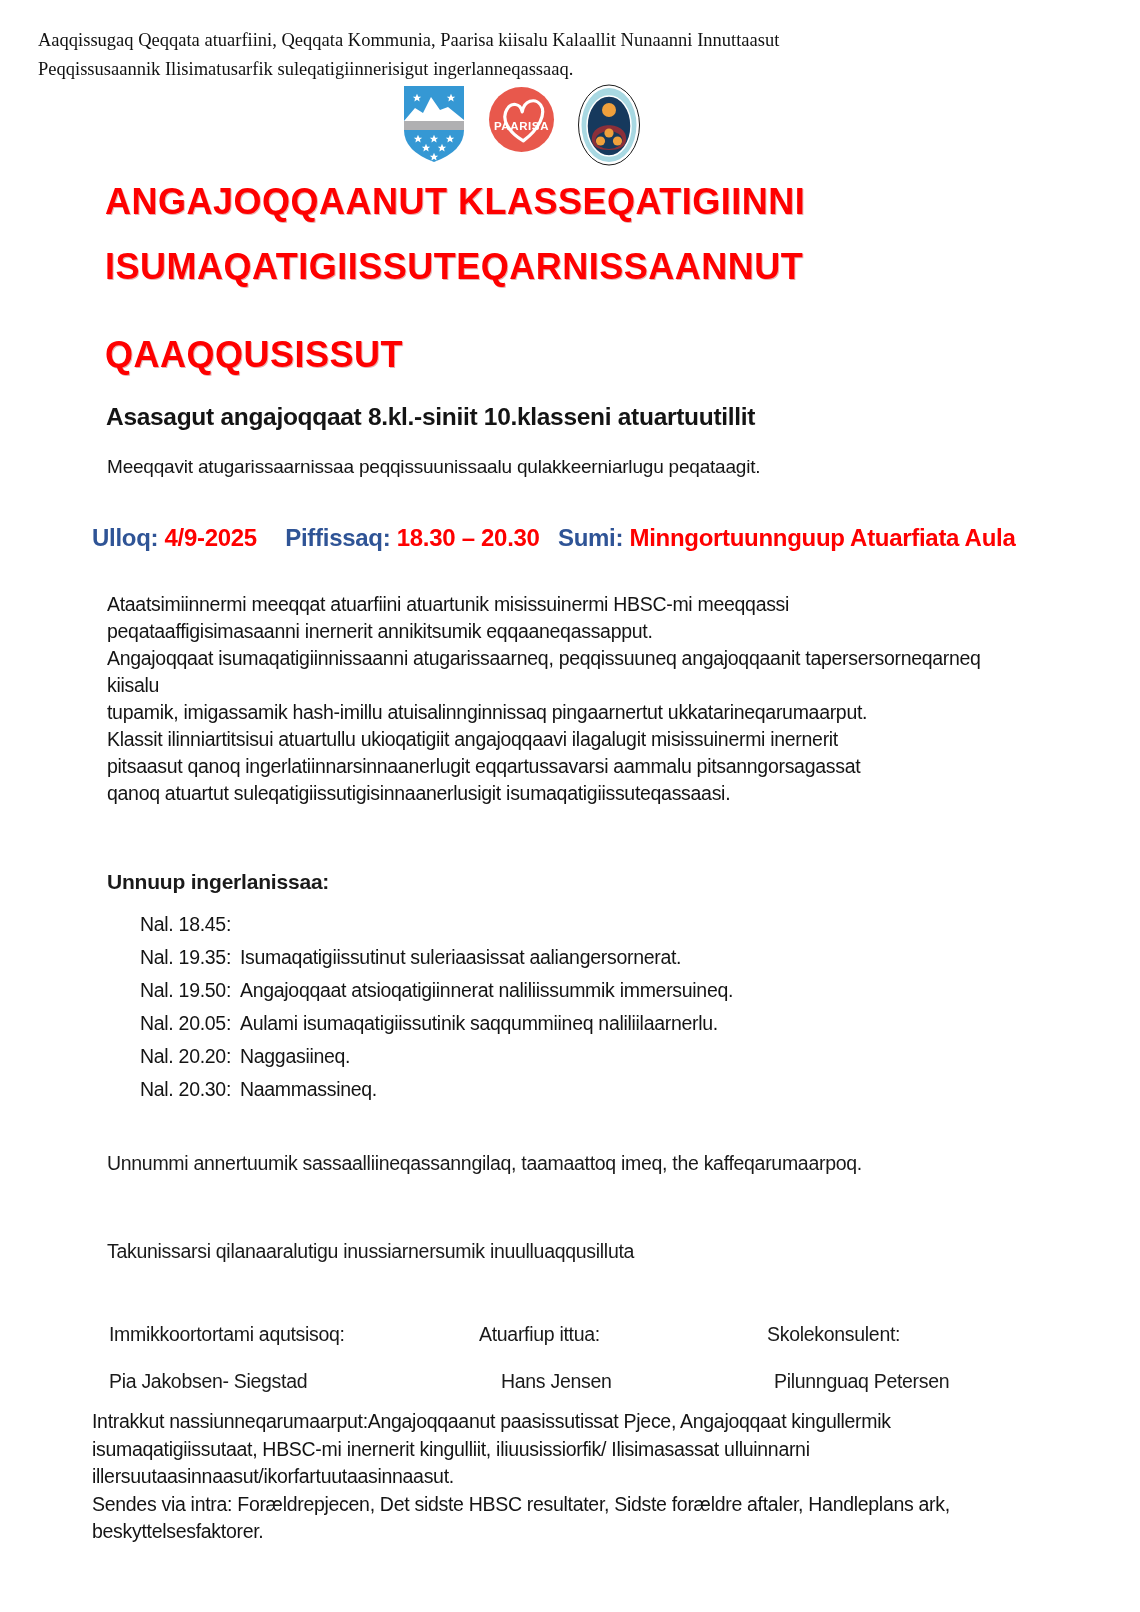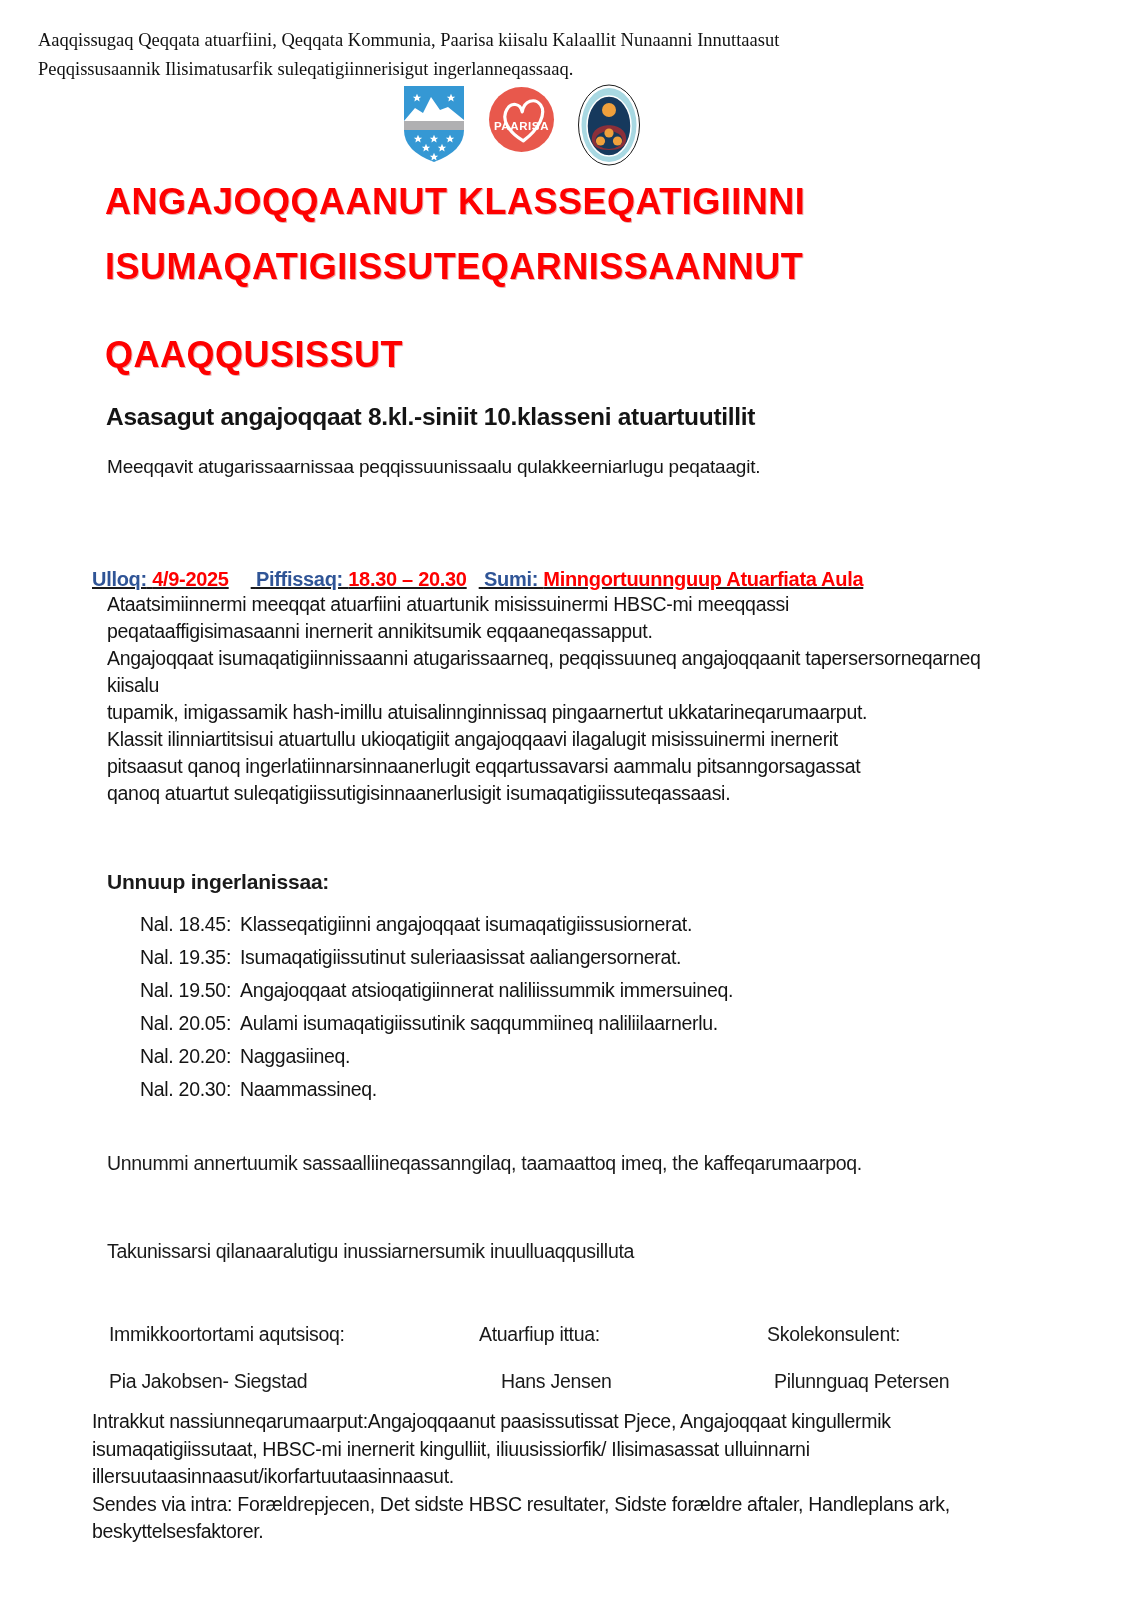--- a/index.html
+++ b/index.html
@@ -54,26 +54,25 @@
 
   .intro {
     left: 107px; top: 456px;
     font-size: 19px;
     letter-spacing: -0.2px;
     color: #141414;
     white-space: nowrap;
   }
 
   .date-line {
-    left: 92px; top: 568px;
-    font-size: 20px;
-    font-weight: 700;
-    letter-spacing: -0.3px;
-    white-space: nowrap;
-    text-decoration: underline;
+    left: 92px; top: 524px;
+    font-size: 24px;
+    font-weight: 700;
+    letter-spacing: -0.3px;
+    white-space: nowrap;
   }
   .dl-label { color: #2f5496; }
   .dl-value { color: #fe0000; }
   .gap-lg { margin-right: 22px; }
   .gap-md { margin-right: 12px; }
 
   .body-text {
     left: 107px; top: 591px;
     width: 930px;
     font-size: 19.5px;
@@ -206,21 +205,20 @@
 kiisalu
 tupamik, imigassamik hash-imillu atuisalinnginnissaq pingaarnertut ukkatarineqarumaarput.
 Klassit ilinniartitsisui atuartullu ukioqatigiit angajoqqaavi ilagalugit misissuinermi inernerit
 pitsaasut qanoq ingerlatiinnarsinnaanerlugit eqqartussavarsi aammalu pitsanngorsagassat
 qanoq atuartut suleqatigiissutigisinnaanerlusigit isumaqatigiissuteqassaasi.</div>
 
   <div class="abs schedule-heading">Unnuup ingerlanissaa:</div>
   <div class="abs schedule-list">
     <div class="schedule-row">
       <span class="schedule-time">Nal. 18.45:</span>
-      <span>Klasseqatigiinni angajoqqaat isumaqatigiissusiornerat.</span>
     </div>
     <div class="schedule-row">
       <span class="schedule-time">Nal. 19.35:</span>
       <span>Isumaqatigiissutinut suleriaasissat aaliangersornerat.</span>
     </div>
     <div class="schedule-row">
       <span class="schedule-time">Nal. 19.50:</span>
       <span>Angajoqqaat atsioqatigiinnerat naliliissummik immersuineq.</span>
     </div>
     <div class="schedule-row">

